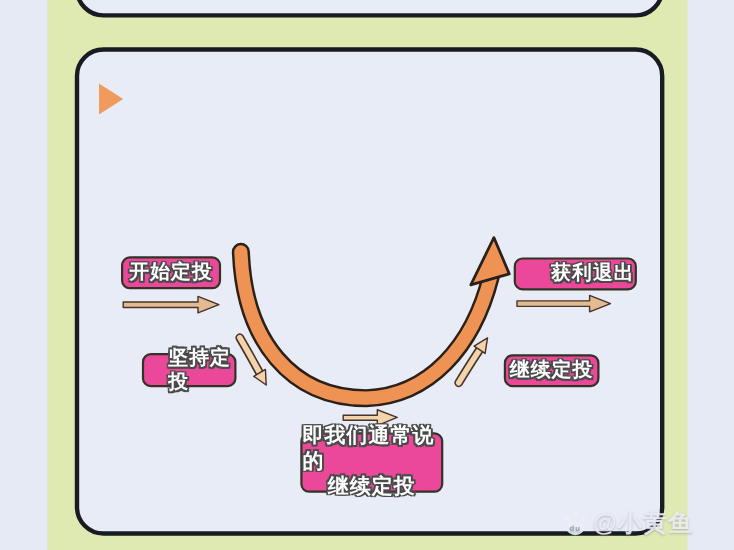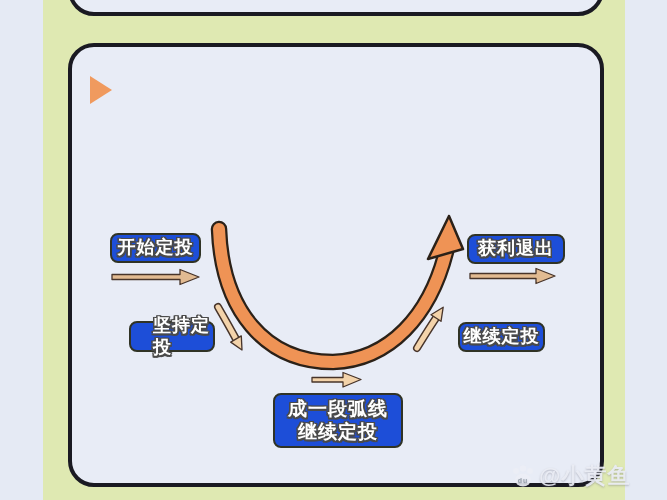--- a/index.html
+++ b/index.html
@@ -15,30 +15,30 @@
   
   .bullet{position:absolute;left:90px;top:76px;width:22px;height:28px;background:#f09a5e;
           clip-path:polygon(0 0,100% 50%,0 100%);}
   .intro{position:absolute;left:138px;top:61px;width:445px;font-size:26px;line-height:40px;
          font-weight:700;color:#202020;letter-spacing:0.5px;}
   .intro .orange{color:#ee9660;}
   .intro .quote-gap{margin-left:8px;}
 
   
   .node{position:absolute;display:flex;flex-direction:column;align-items:center;justify-content:center;
-        background:#1d4ed8;border:2.5px solid #303325;border-radius:8px;
+        background:#ec4899;border:2.5px solid #303325;border-radius:8px;
         color:#ffffff;font-weight:800;font-size:18px;letter-spacing:1px;line-height:1.2;
         text-shadow:-1.5px -1.5px 0 #4a4a4a,1.5px -1.5px 0 #4a4a4a,-1.5px 1.5px 0 #4a4a4a,
                     1.5px 1.5px 0 #4a4a4a,-1.5px 0 0 #4a4a4a,1.5px 0 0 #4a4a4a,
                     0 -1.5px 0 #4a4a4a,0 1.5px 0 #4a4a4a;}
   .node-start   {left:110px;top:233px;width:91px;height:30px;}
   .node-persist {left:129px;top:321px;width:86px;height:31px;padding-left:22px;}
   .node-bottom  {left:273px;top:393px;width:130px;height:55px;font-size:19px;}
   .node-continue{left:458px;top:322px;width:87px;height:30px;}
-  .node-exit    {left:467px;top:234px;width:98px;height:30px;}
+  .node-exit    {left:467px;top:234px;width:112px;height:30px;align-items:flex-end;}
 
   svg.overlay{position:absolute;left:0;top:0;width:667px;height:500px;}
 
   
   .watermark{position:absolute;left:510px;top:461px;display:flex;align-items:center;gap:3px;
              color:rgba(235,238,245,0.92);font-size:22px;font-weight:700;letter-spacing:1px;
              text-shadow:0 1px 2px rgba(100,100,115,0.40);}
   .watermark svg{display:block;}
 </style>
 </head>
@@ -92,21 +92,21 @@
 
   <div class="node node-start">
     <span>开始定投</span>
   </div>
 
   <div class="node node-persist">
     <span>坚持定投</span>
   </div>
 
   <div class="node node-bottom">
-    <span>成一段弧线</span>
+    <span>即我们通常说的</span>
     <span>继续定投</span>
   </div>
 
   <div class="node node-continue">
     <span>继续定投</span>
   </div>
 
   <div class="node node-exit">
     <span>获利退出</span>
   </div>

